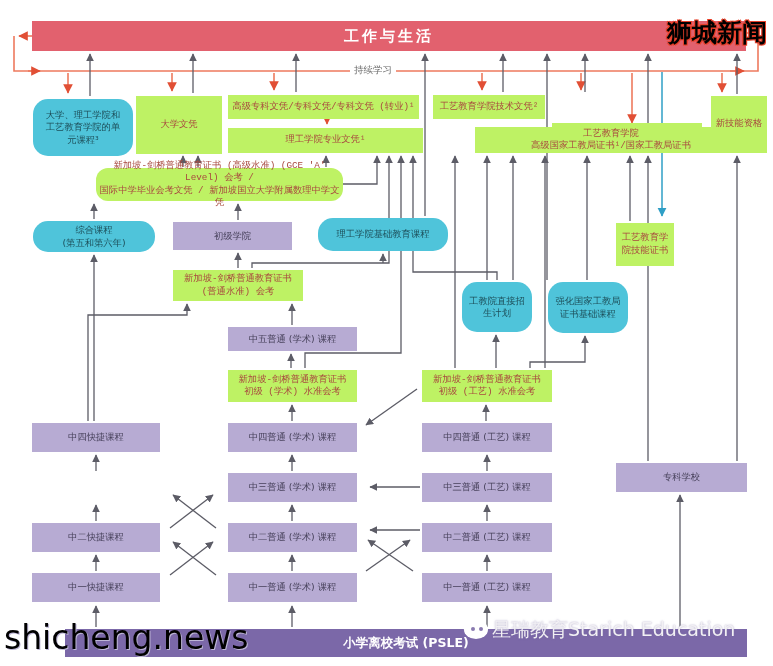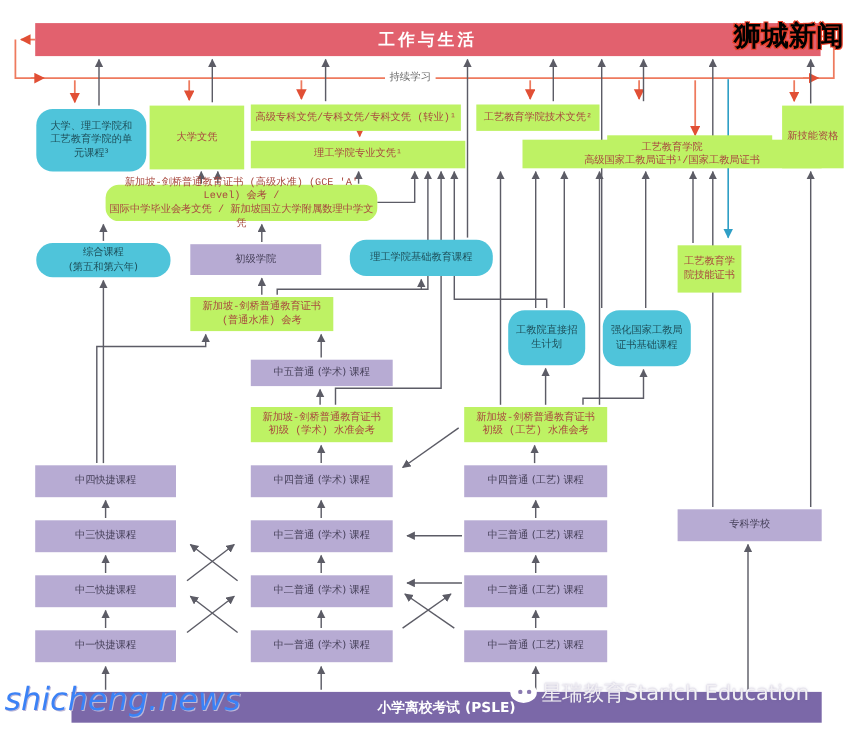--- a/index.html
+++ b/index.html
@@ -15,22 +15,22 @@
   .banner-top{position:absolute;left:32px;top:21px;width:714px;height:30px;background:#e2616e;
         color:#ffffff;font-weight:bold;font-size:15px;letter-spacing:3px;display:flex;
         align-items:center;justify-content:center;z-index:2;}
   .banner-bottom{position:absolute;left:65px;top:629px;width:682px;height:28px;background:#7b68a8;
         color:#ffffff;font-weight:bold;font-size:12.5px;display:flex;align-items:center;
         justify-content:center;z-index:2;}
   .cont-learning{position:absolute;left:350px;top:64px;background:#ffffff;color:#6b6b6b;
         font-size:9.5px;padding:0 4px;z-index:3;}
   .wm-topright{position:absolute;right:6px;top:16px;font-size:25px;font-weight:bold;color:#000000;
         z-index:5;text-shadow:-1px -1px 0 #e8402a,1px -1px 0 #e8402a,-1px 1px 0 #e8402a,1px 1px 0 #e8402a;}
-  .wm-bottomleft{position:absolute;left:4px;top:618px;font-size:29px;color:#3b82f6;z-index:5;
-        text-shadow:1px 1px 0 #bdb6d6;font-style:italic;}
+  .wm-bottomleft{position:absolute;left:4px;top:618px;font-size:33px;color:#000000;z-index:5;
+        text-shadow:1px 1px 0 #bdb6d6;}
   .wm-bottomright{position:absolute;left:460px;top:617px;z-index:5;display:flex;align-items:center;
         gap:2px;color:#f2f0f4;font-size:19px;text-shadow:0 0 2px rgba(120,110,160,.6);}
   .wechat{position:relative;width:30px;height:24px;flex:0 0 auto;}
   .wechat .b1{position:absolute;left:4px;top:2px;width:24px;height:19px;background:#ffffff;border-radius:50%;}
   .wechat .b2{position:absolute;left:0;top:0;width:14px;height:12px;background:#ffffff;border-radius:50%;}
   .wechat .d1,.wechat .d2{position:absolute;width:4px;height:4px;border-radius:50%;background:#8a7ab0;top:9px;}
   .wechat .d1{left:11px;} .wechat .d2{left:19px;}
 </style>
 </head>
 <body>
@@ -167,21 +167,20 @@
       <div class="node blue" style="left: 462px; top: 282px; width: 70px; height: 50px;">工教院直接招
 生计划</div>
       <div class="node purple" style="left: 228px; top: 327px; width: 129px; height: 24px;">中五普通 (学术) 课程</div>
       <div class="node blue" style="left: 548px; top: 282px; width: 80px; height: 51px;">强化国家工教局
 证书基础课程</div>
       <div class="node pink" style="left: 228px; top: 370px; width: 129px; height: 32px;">新加坡-剑桥普通教育证书
 初级 (学术) 水准会考</div>
       <div class="node pink" style="left: 422px; top: 370px; width: 130px; height: 32px;">新加坡-剑桥普通教育证书
 初级 (工艺) 水准会考</div>
       <div class="node purple" style="left: 32px; top: 423px; width: 128px; height: 29px;">中四快捷课程</div>
-      <div class="node purple" style="left: 32px; top: 473px; width: 128px; height: 29px;">中三快捷课程</div>
       <div class="node purple" style="left: 32px; top: 523px; width: 128px; height: 29px;">中二快捷课程</div>
       <div class="node purple" style="left: 32px; top: 573px; width: 128px; height: 29px;">中一快捷课程</div>
       <div class="node purple" style="left: 228px; top: 423px; width: 129px; height: 29px;">中四普通 (学术) 课程</div>
       <div class="node purple" style="left: 228px; top: 473px; width: 129px; height: 29px;">中三普通 (学术) 课程</div>
       <div class="node purple" style="left: 228px; top: 523px; width: 129px; height: 29px;">中二普通 (学术) 课程</div>
       <div class="node purple" style="left: 228px; top: 573px; width: 129px; height: 29px;">中一普通 (学术) 课程</div>
       <div class="node purple" style="left: 422px; top: 423px; width: 130px; height: 29px;">中四普通 (工艺) 课程</div>
       <div class="node purple" style="left: 422px; top: 473px; width: 130px; height: 29px;">中三普通 (工艺) 课程</div>
       <div class="node purple" style="left: 422px; top: 523px; width: 130px; height: 29px;">中二普通 (工艺) 课程</div>
       <div class="node purple" style="left: 422px; top: 573px; width: 130px; height: 29px;">中一普通 (工艺) 课程</div>

